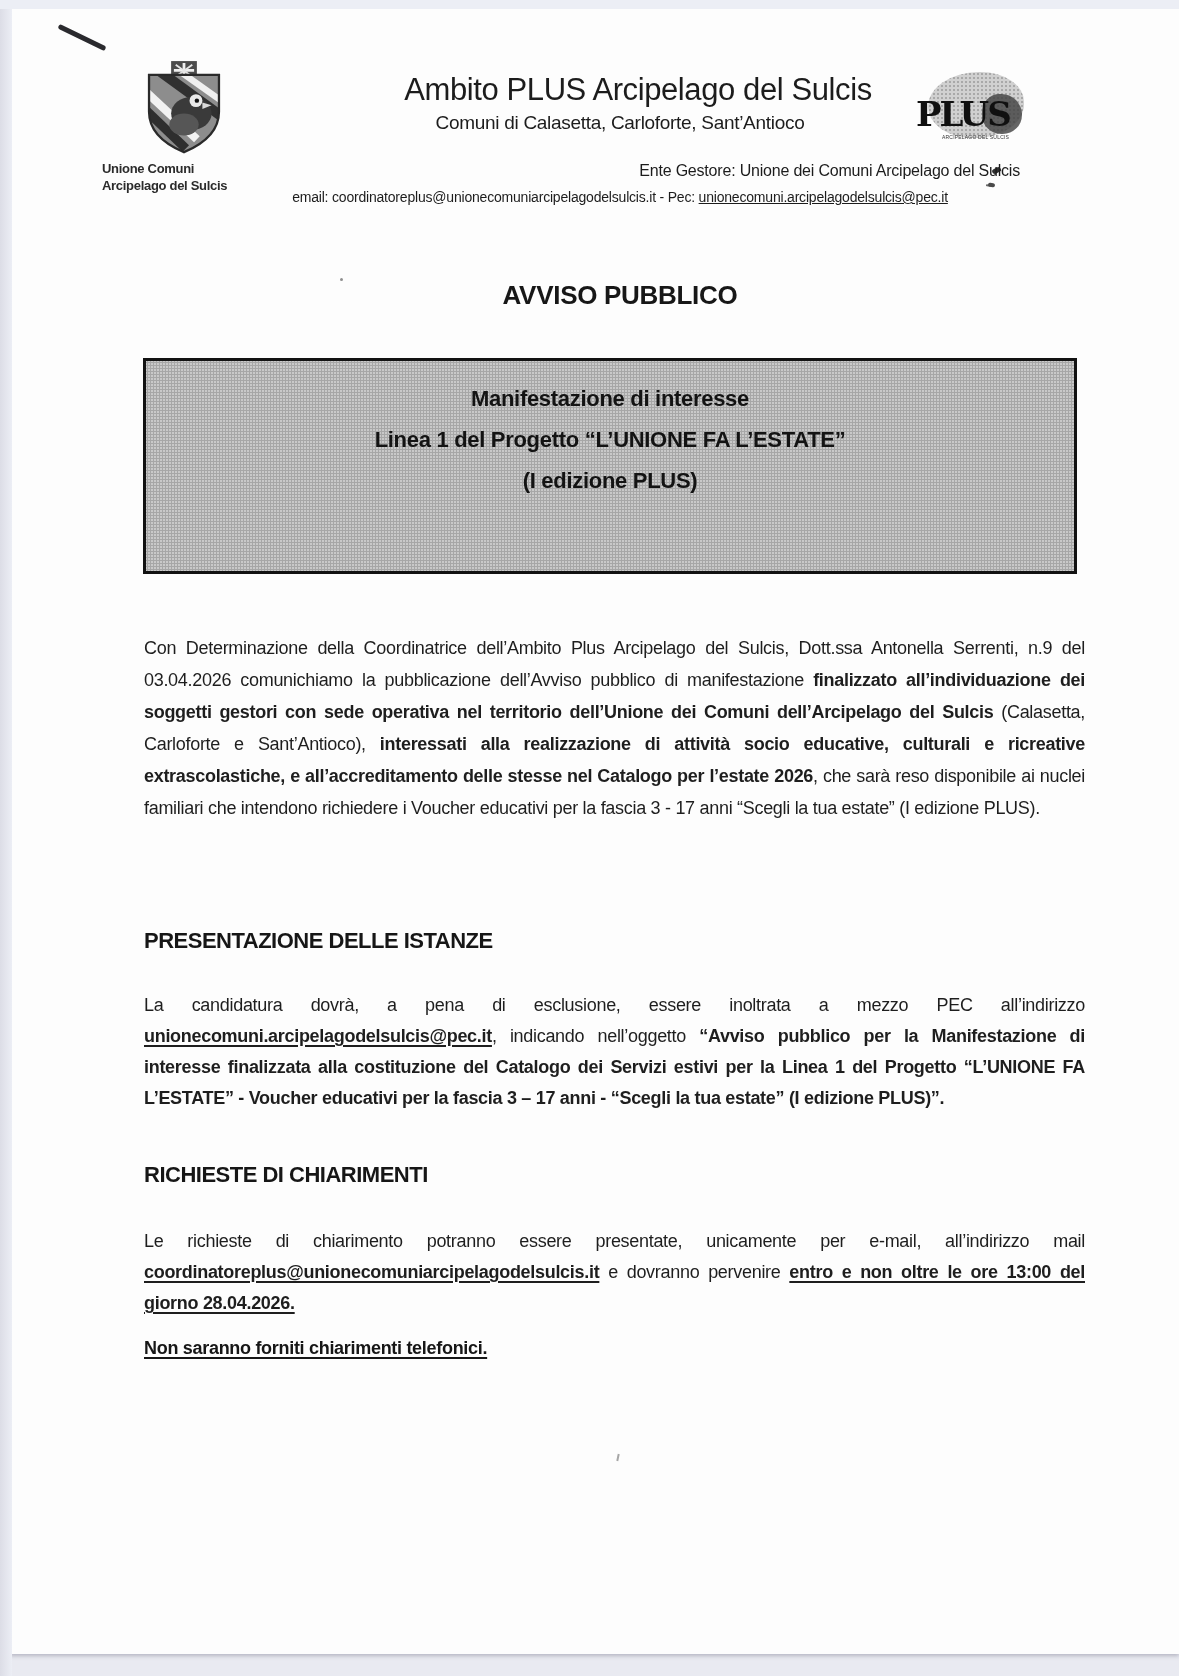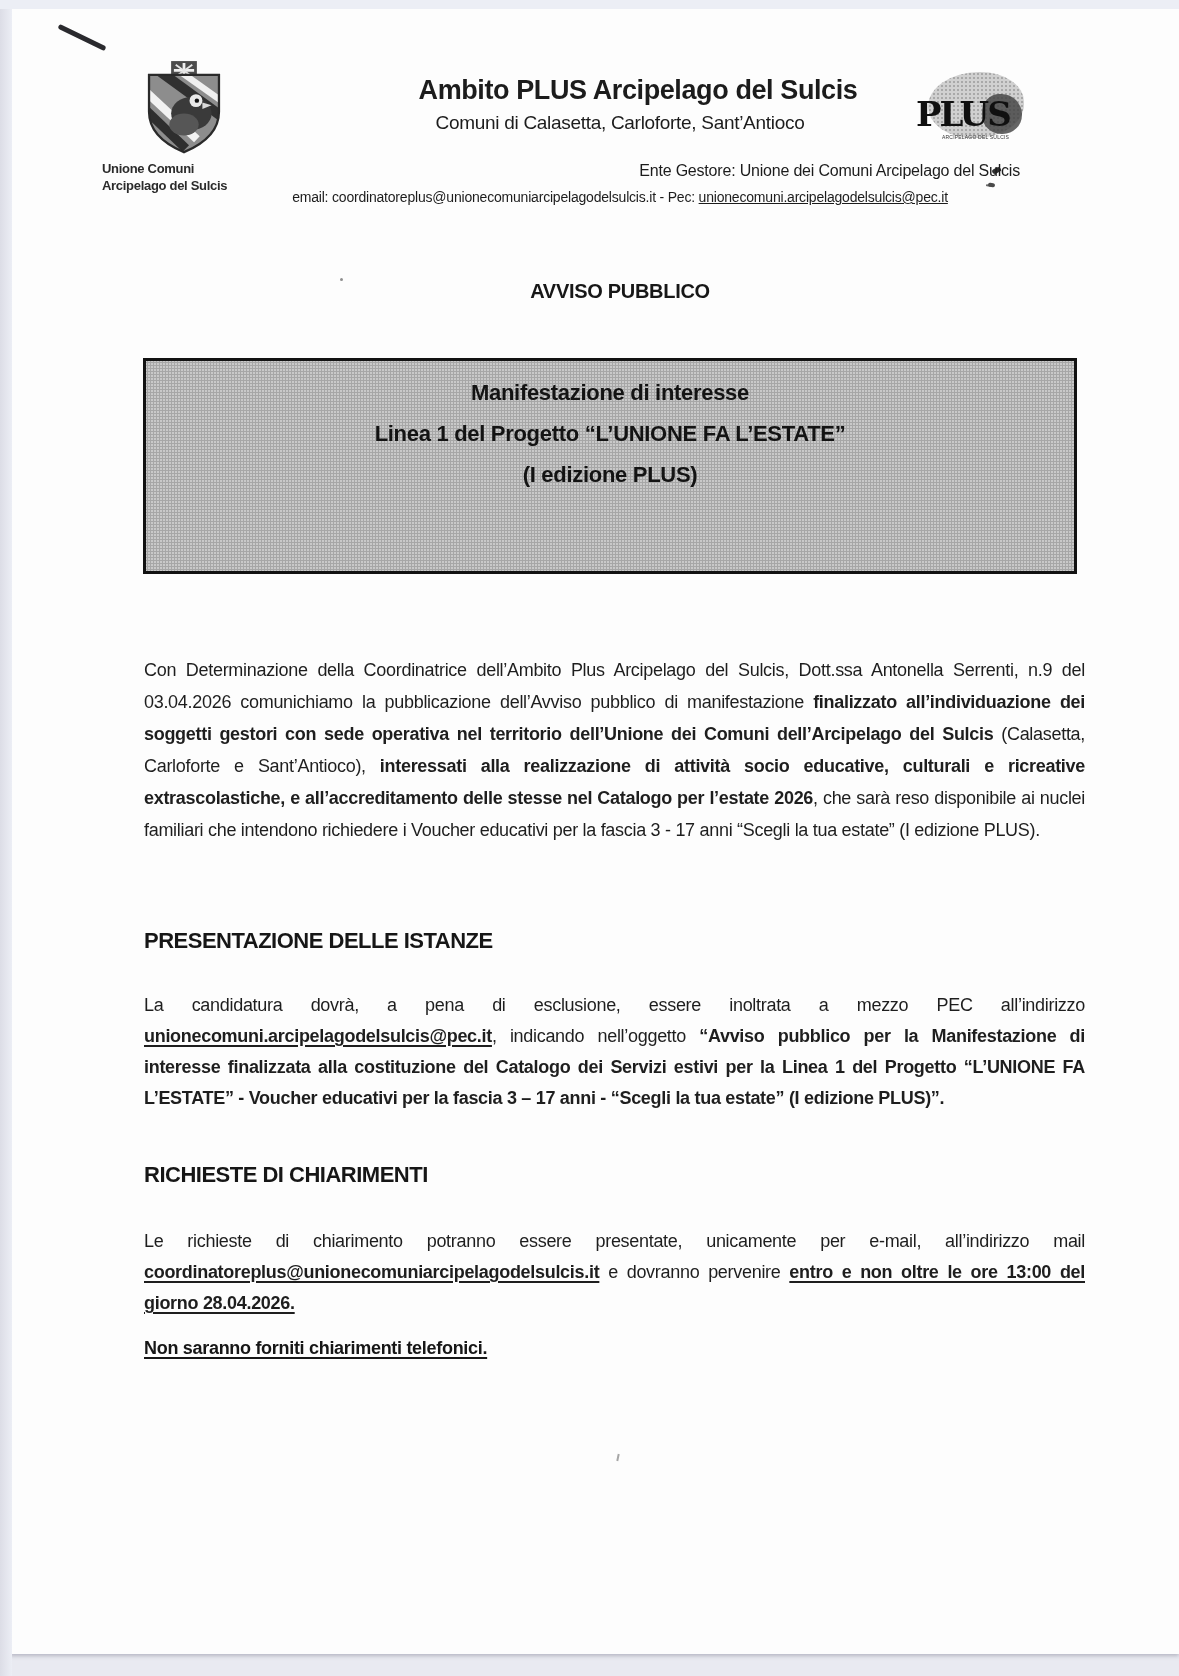--- a/index.html
+++ b/index.html
@@ -11,21 +11,21 @@
         background:linear-gradient(90deg,#dcdde6,#eceef5);}
   .edge-top{position:absolute;left:0;top:0;width:1179px;height:9px;background:#eceef5;}
 
   
   .pen-stroke{position:absolute;left:46px;top:27px;width:52px;height:5px;background:#2a2a2e;
         border-radius:3px;transform:rotate(26deg);}
   .crest{position:absolute;left:128px;top:52px;width:92px;height:96px;}
   .crest-caption{position:absolute;left:92px;top:152px;width:165px;text-align:left;
         font-weight:700;font-size:13px;line-height:17px;color:#2b2b2b;letter-spacing:-0.3px;}
   .header-center{position:absolute;left:210px;top:66px;width:800px;text-align:center;color:#1c1c1c;}
-  .doc-title{font-size:27px;font-weight:700;letter-spacing:-0.4px;line-height:32px;margin-left:36px;}
+  .doc-title{font-size:31px;font-weight:400;letter-spacing:-0.4px;line-height:32px;margin-left:36px;}
   .doc-subtitle{font-size:19px;font-weight:400;letter-spacing:-0.3px;margin-top:6px;}
   .ente{font-size:16px;margin-top:28px;letter-spacing:-0.2px;text-align:right;}
   .email-line{font-size:14px;margin-top:9px;letter-spacing:-0.2px;white-space:nowrap;}
   .email-line .pec{text-decoration:underline;}
   .plus-logo{position:absolute;left:896px;top:64px;width:120px;height:80px;}
   .plus-blob{position:absolute;left:22px;top:0;width:96px;height:66px;border-radius:54% 46% 52% 48%;
         background:radial-gradient(#9a9a9a 1px,transparent 1.2px) 0 0/4px 4px,#c9c9c9;opacity:.85;}
   .plus-blob-dark{position:absolute;left:76px;top:22px;width:40px;height:40px;
         border-radius:46% 54% 50% 50%;background:#3f3f3f;opacity:.8;}
   .plus-text{position:absolute;left:10px;top:22px;font-family:"DejaVu Serif",serif;font-weight:700;
@@ -34,32 +34,32 @@
   .mark-a{position:absolute;left:982px;top:160px;width:9px;height:5px;background:#2f2f2f;
         border-radius:2px 3px 1px 3px;transform:rotate(-28deg);}
   .mark-b{position:absolute;left:978px;top:175px;width:7px;height:4px;background:#4a4a4a;
         border-radius:2px;transform:rotate(8deg);box-shadow:-3px 1px 0 -1px #6a6a6a;}
   .speck-dot{position:absolute;left:330px;top:270px;width:3px;height:3px;background:#8f8f8f;border-radius:50%;}
   .speck-j{position:absolute;left:607px;top:1446px;width:2px;height:7px;background:#a7a7a7;
         transform:rotate(12deg);}
 
   
   .avviso{position:absolute;left:210px;top:272px;width:800px;text-align:center;
-        font-size:20px;font-weight:700;color:#171717;letter-spacing:-0.3px;}
+        font-size:26px;font-weight:700;color:#171717;letter-spacing:-0.3px;}
   .title-box{position:absolute;left:133px;top:350px;width:934px;height:216px;box-sizing:border-box;
         border:3px solid #121212;
         background:radial-gradient(rgba(88,88,88,.30) 1px,transparent 1.3px) 0 0/3px 3px,#c9c9c9;
-        padding-top:11px;text-align:center;}
+        padding-top:17px;text-align:center;}
   .title-box .bx{display:block;font-size:22px;font-weight:700;line-height:41px;color:#131313;
         letter-spacing:-0.3px;}
 
   
   .bodytext{position:absolute;left:134px;width:941px;font-size:18px;color:#1e1e1e;
         letter-spacing:-0.3px;text-align:justify;}
-  .p-intro{top:628px;line-height:32px;}
+  .p-intro{top:606px;line-height:32px;}
   .p-cand{top:964px;line-height:31px;}
   .p-rich{top:1200px;line-height:31px;}
   .h-section{position:absolute;left:134px;font-size:22px;font-weight:700;color:#161616;
         letter-spacing:-0.5px;}
   .h-pres{top:920px;}
   .h-chia{top:1154px;}
   b{font-weight:700;}
   .bu{font-weight:700;text-decoration:underline;text-decoration-thickness:1.5px;text-underline-offset:3px;}
   .note{position:absolute;left:134px;top:1330px;font-size:18px;letter-spacing:-0.3px;color:#161616;}
 </style>

